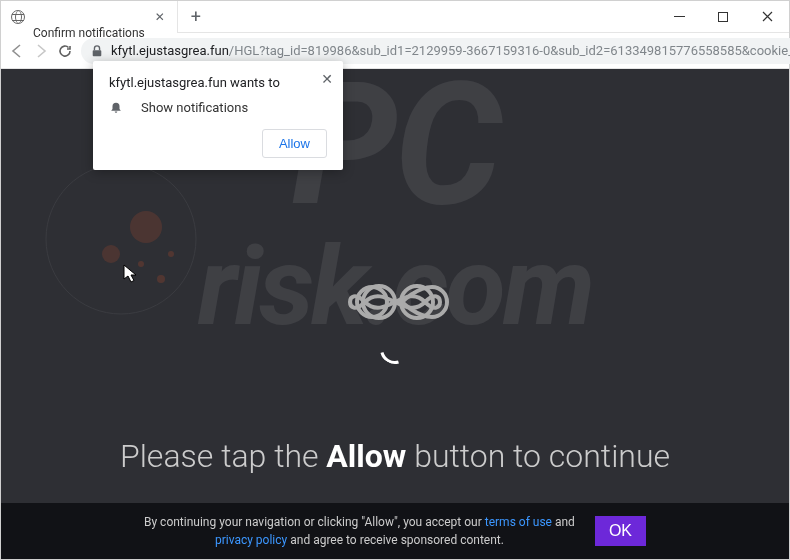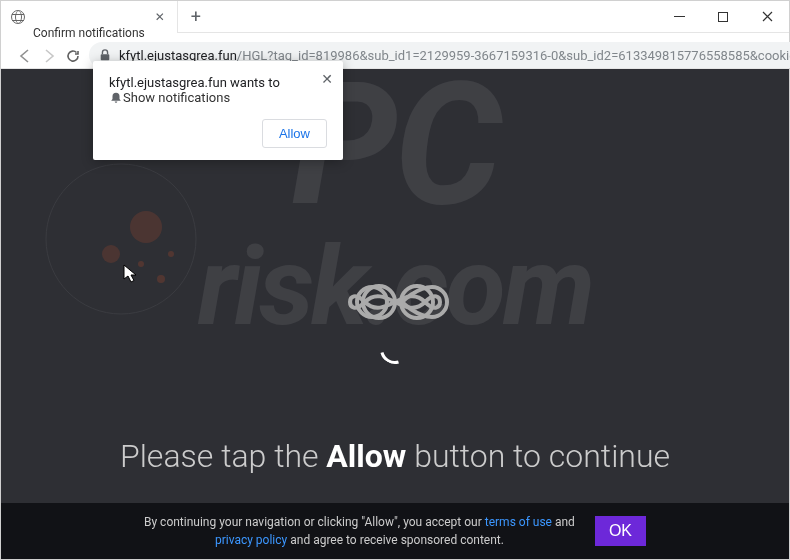--- a/index.html
+++ b/index.html
@@ -106,22 +106,22 @@
       display: flex;
       align-items: center;
       justify-content: center;
       color: #333;
       cursor: pointer;
     }
     
     .toolbar {
       height: 36px;
       display: flex;
-      align-items: flex-end;
-      padding: 0 16px;
+      align-items: center;
+      padding: 0 8px;
       background: #fff;
       border-bottom: 1px solid #e5e5e5;
       gap: 8px;
     }
     .nav-btn {
       width: 24px;
       height: 24px;
       display: flex;
       align-items: center;
       justify-content: center;
@@ -235,25 +235,25 @@
       left: 92px;
       width: 250px;
       background: #fff;
       box-shadow: 0 2px 12px rgba(0,0,0,0.3);
       border-radius: 2px;
       padding: 14px 16px 12px;
       font-size: 13px;
       color: #333;
       z-index: 10;
     }
-    .perm-title { font-size: 13px; color: #202124; }
+    .perm-title { font-size: 13px; color: #202124; margin-bottom: 10px;}
     .perm-row {
       display: flex;
       align-items: center;
-      gap: 0;
+      gap: 18px;
       margin-bottom: 14px;
     }
     .bell-icon {
       width: 14px;
       height: 14px;
       color: #5f6368;
     }
     .perm-actions {
       display: flex;
       justify-content: flex-end;

